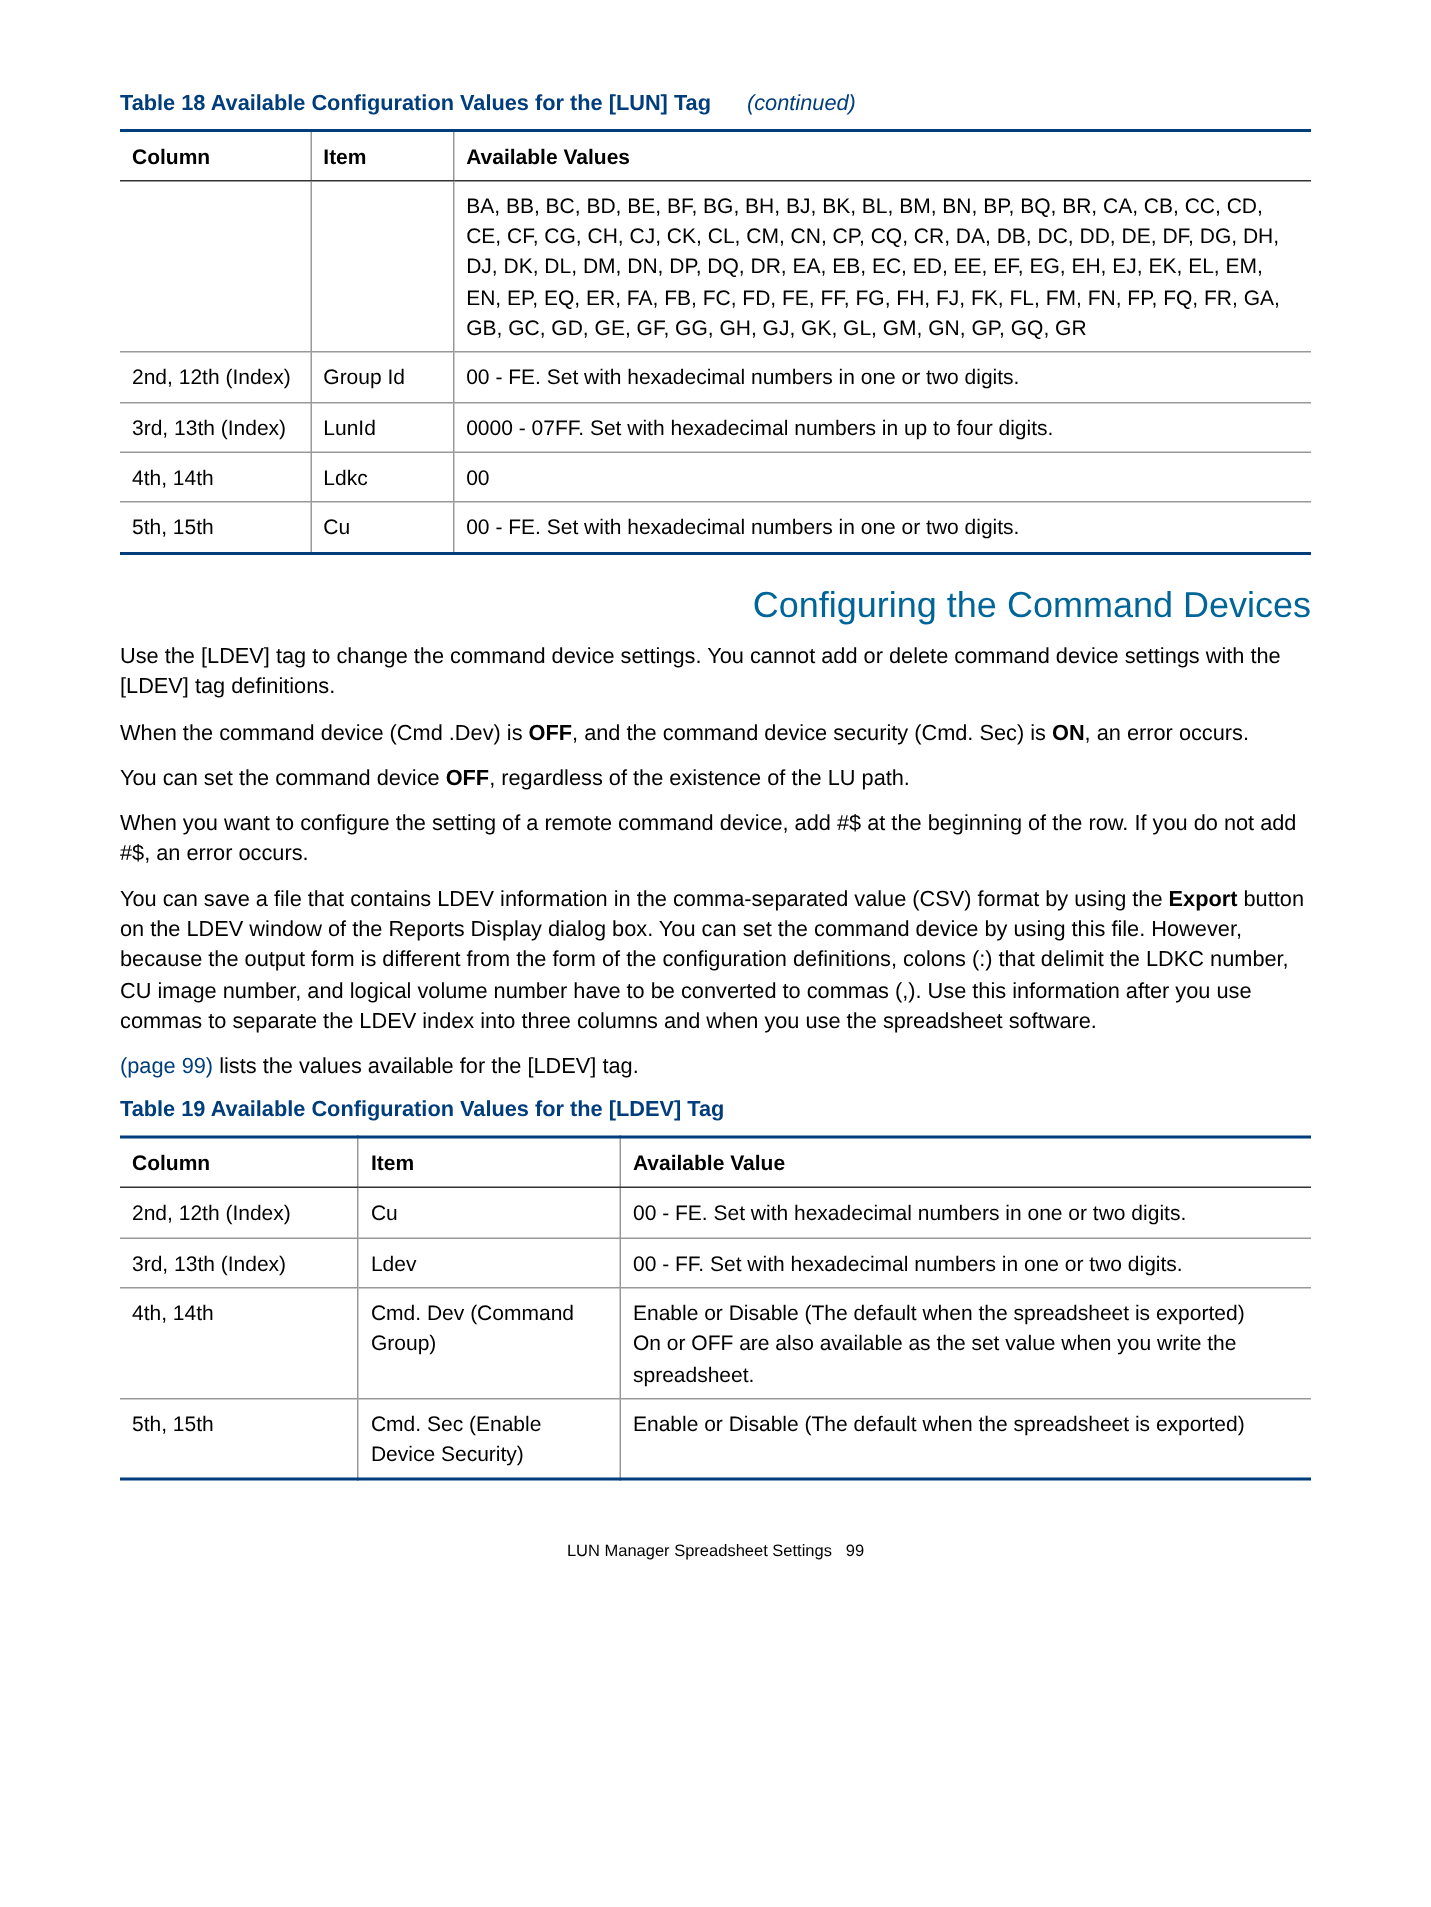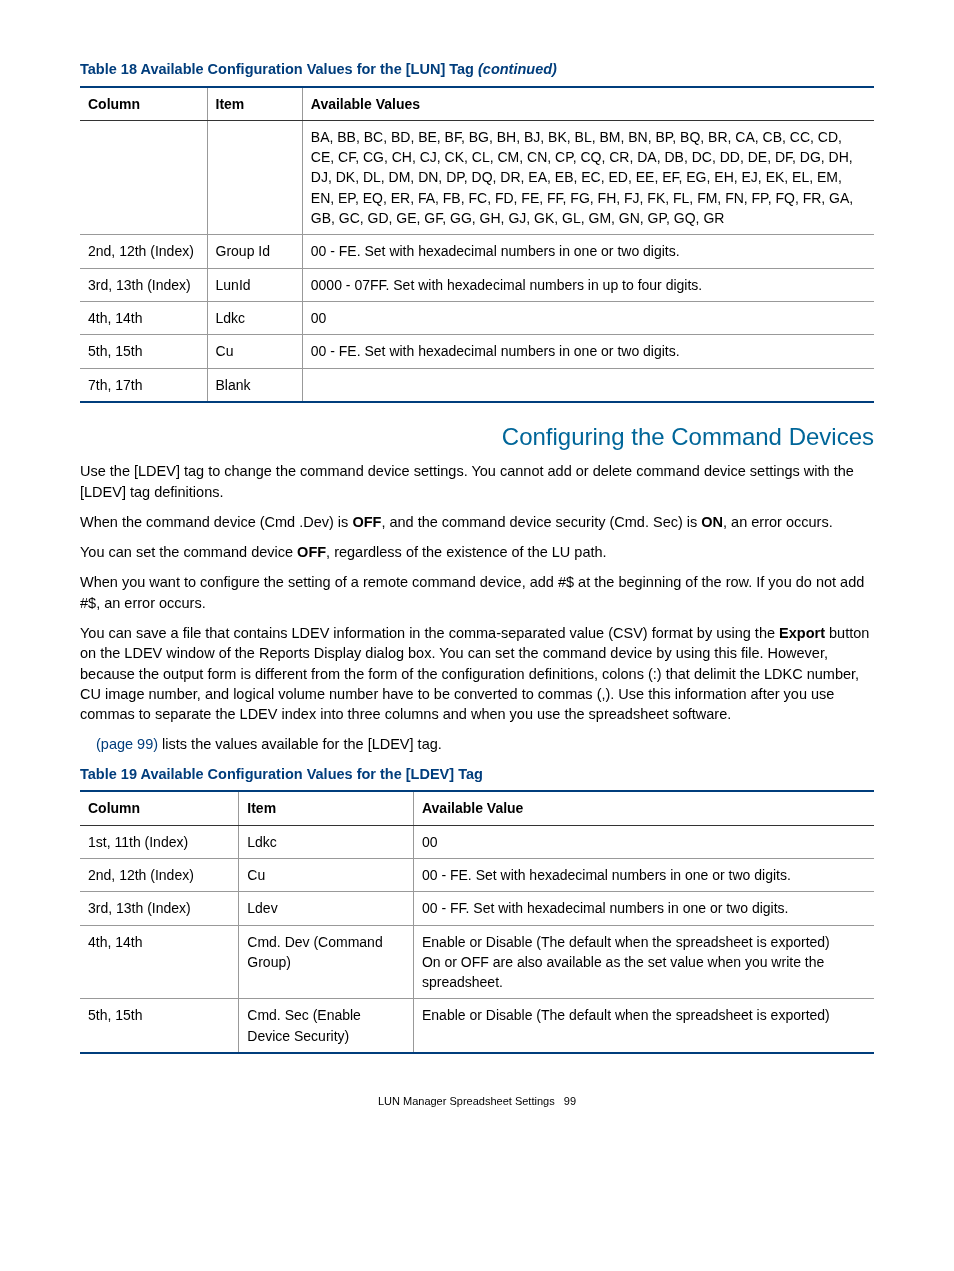--- a/index.html
+++ b/index.html
@@ -14,21 +14,22 @@
       line-height: 1.35;
     }
     .table-title {
       color: #003d7c;
       font-weight: bold;
       font-size: 14.5px;
       margin-bottom: 6px;
     }
     .table-title-continued {
       font-style: italic;
-      font-weight: bold;
+      font-weight: normal;
+      margin-left: 20px;
     }
     table {
       border-collapse: collapse;
       width: 100%;
       border-top: 2px solid #003d7c;
       border-bottom: 2px solid #003d7c;
       margin-bottom: 18px;
     }
     th, td {
       text-align: left;
@@ -59,21 +60,20 @@
     }
     .body-text {
       margin: 0 0 10px 0;
       line-height: 1.4;
     }
     .body-text b {
       font-weight: bold;
     }
     .page-ref {
       color: #003d7c;
-      margin-left: 16px;
     }
     .footer {
       text-align: center;
       font-size: 11px;
       margin-top: 40px;
     }
     .content-indent {
       margin-left: 0px;
     }
     .t18-c1 { width: 16%; }
@@ -118,25 +118,20 @@
       <tr>
         <td>4th, 14th</td>
         <td>Ldkc</td>
         <td>00</td>
       </tr>
       <tr>
         <td>5th, 15th</td>
         <td>Cu</td>
         <td>00 - FE. Set with hexadecimal numbers in one or two digits.</td>
       </tr>
-      <tr>
-        <td>7th, 17th</td>
-        <td>Blank</td>
-        <td></td>
-      </tr>
     </tbody>
   </table>
 </div>
 
 <h2 class="section-heading">Configuring the Command Devices</h2>
 
 <p class="body-text">Use the [LDEV] tag to change the command device settings. You cannot add or delete command device settings with the [LDEV] tag definitions.</p>
 
 <p class="body-text">
   <span>When the command device (Cmd .Dev) is </span><b>OFF</b><span>, and the command device security (Cmd. Sec) is </span><b>ON</b><span>, an error occurs.</span>
@@ -161,25 +156,20 @@
 <table>
   <thead>
     <tr>
       <th class="t19-c1">Column</th>
       <th class="t19-c2">Item</th>
       <th class="t19-c3">Available Value</th>
     </tr>
   </thead>
   <tbody>
     <tr>
-      <td>1st, 11th (Index)</td>
-      <td>Ldkc</td>
-      <td>00</td>
-    </tr>
-    <tr>
       <td>2nd, 12th (Index)</td>
       <td>Cu</td>
       <td>00 - FE. Set with hexadecimal numbers in one or two digits.</td>
     </tr>
     <tr>
       <td>3rd, 13th (Index)</td>
       <td>Ldev</td>
       <td>00 - FF. Set with hexadecimal numbers in one or two digits.</td>
     </tr>
     <tr>

